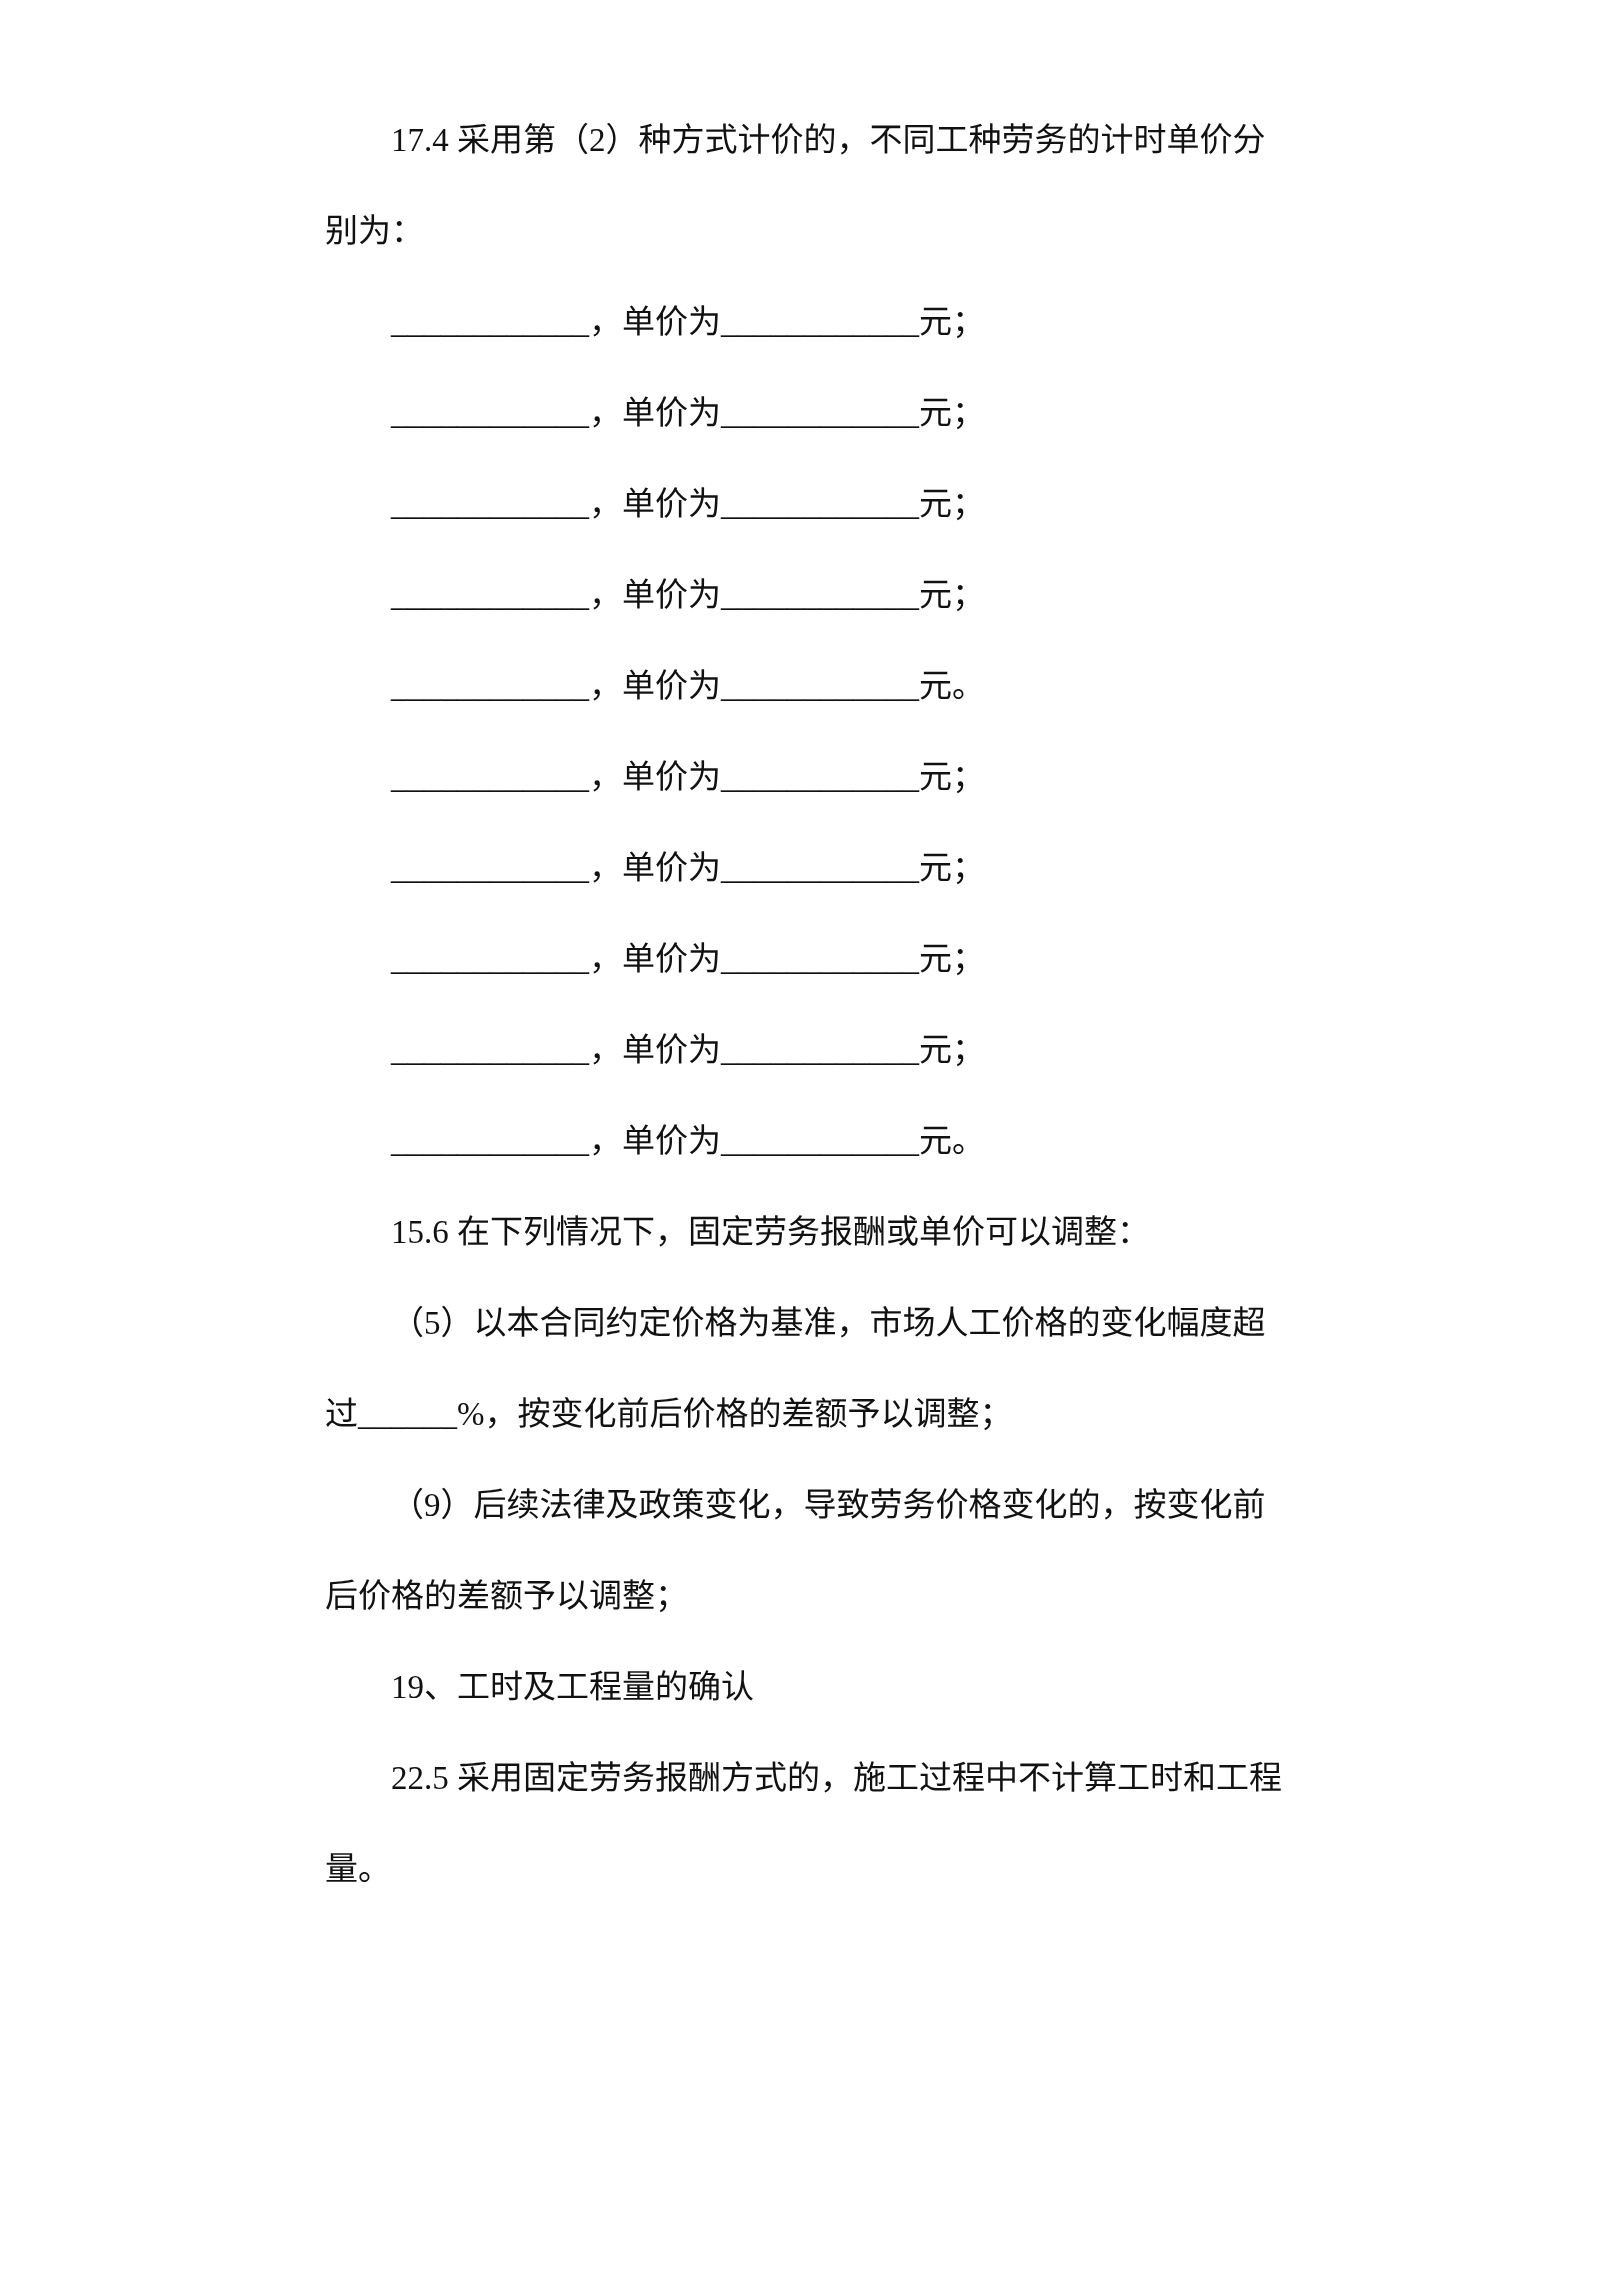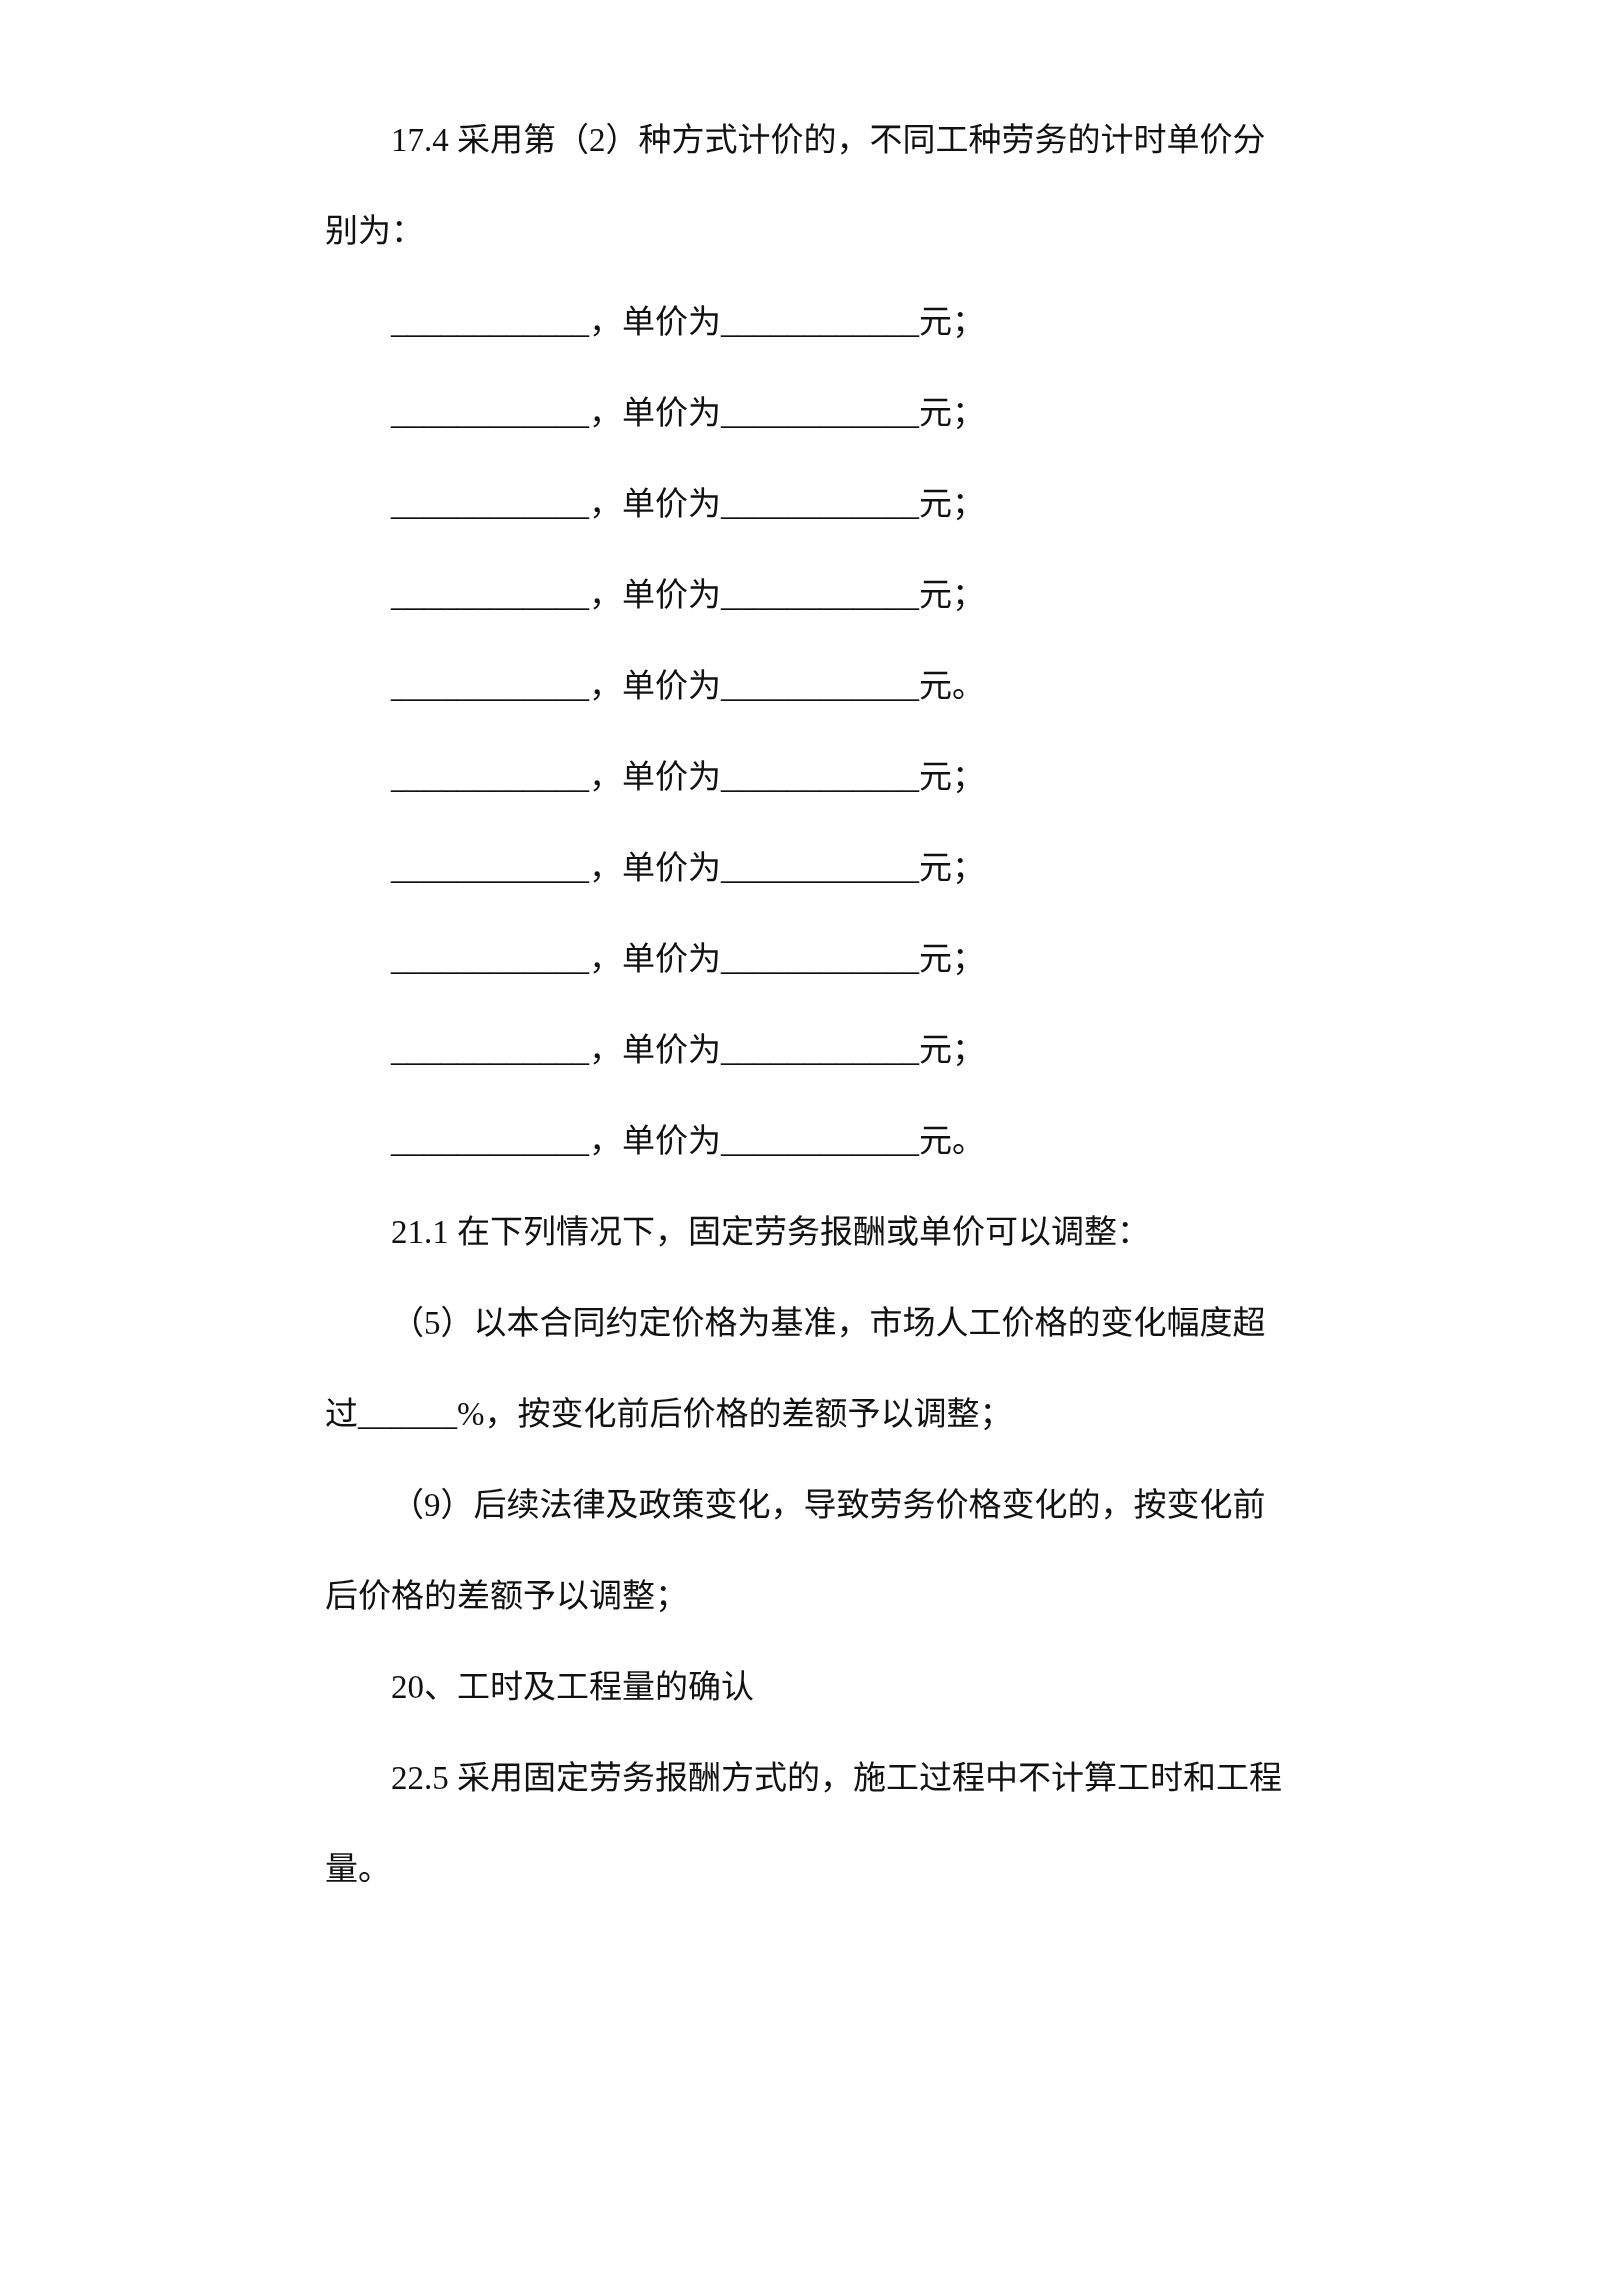--- a/index.html
+++ b/index.html
@@ -38,20 +38,20 @@
       <p class="para">____________，单价为____________元；</p>
       <p class="para">____________，单价为____________元；</p>
       <p class="para">____________，单价为____________元；</p>
       <p class="para">____________，单价为____________元；</p>
       <p class="para">____________，单价为____________元。</p>
       <p class="para">____________，单价为____________元；</p>
       <p class="para">____________，单价为____________元；</p>
       <p class="para">____________，单价为____________元；</p>
       <p class="para">____________，单价为____________元；</p>
       <p class="para">____________，单价为____________元。</p>
-      <p class="para">21.1 在下列情况下，固定劳务报酬或单价可以调整：</p>
+      <p class="para">15.6 在下列情况下，固定劳务报酬或单价可以调整：</p>
       <p class="para">（5）以本合同约定价格为基准，市场人工价格的变化幅度超过______%，按变化前后价格的差额予以调整；</p>
       <p class="para">（9）后续法律及政策变化，导致劳务价格变化的，按变化前后价格的差额予以调整；</p>
-      <p class="para">20、工时及工程量的确认</p>
+      <p class="para">19、工时及工程量的确认</p>
       <p class="para">22.5 采用固定劳务报酬方式的，施工过程中不计算工时和工程量。</p>
     </div>
 </div>
 
 
 </body></html>

